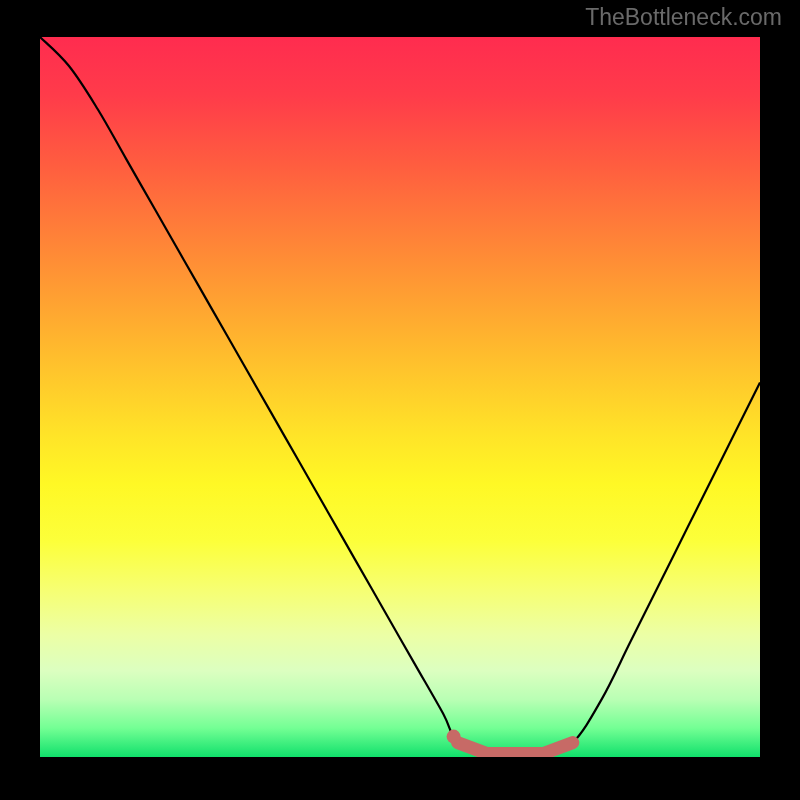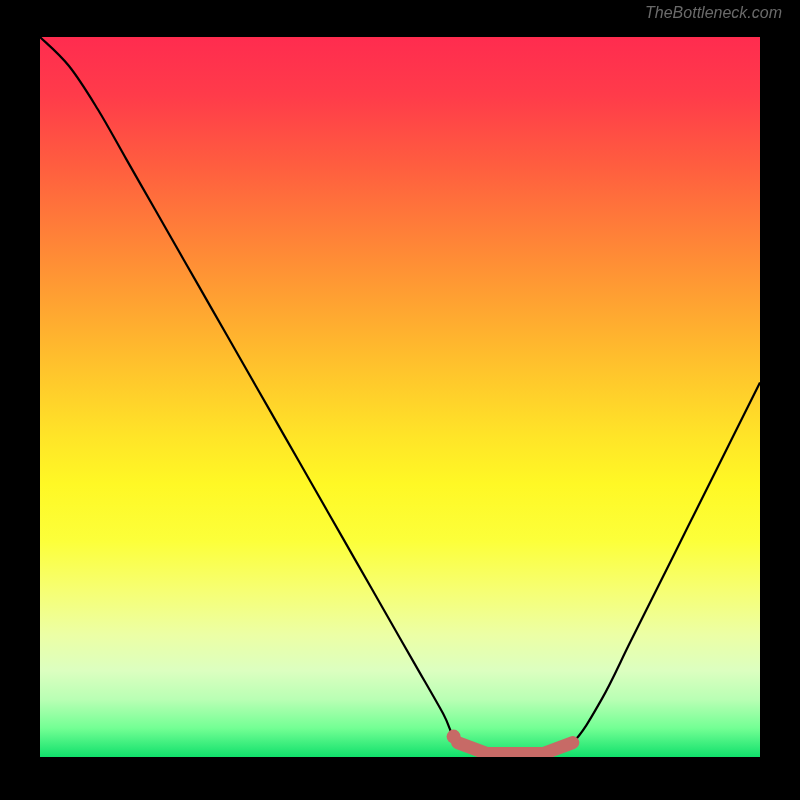--- a/index.html
+++ b/index.html
@@ -9,24 +9,23 @@
     background: #000;
     position: relative;
     overflow: hidden;
     font-family: Arial, sans-serif;
   }
   .watermark {
     position: absolute;
     top: 4px;
     right: 18px;
     color: #6a6a6a;
-    font-size: 16px;
+    font-size: 23px;
     font-weight: 500;
     z-index: 10;
-    font-style: italic;
   }
   .plot-area {
     position: absolute;
     left: 40px;
     top: 37px;
     width: 720px;
     height: 720px;
     background: linear-gradient(
       to bottom,
       #ff2c4f 0%,

